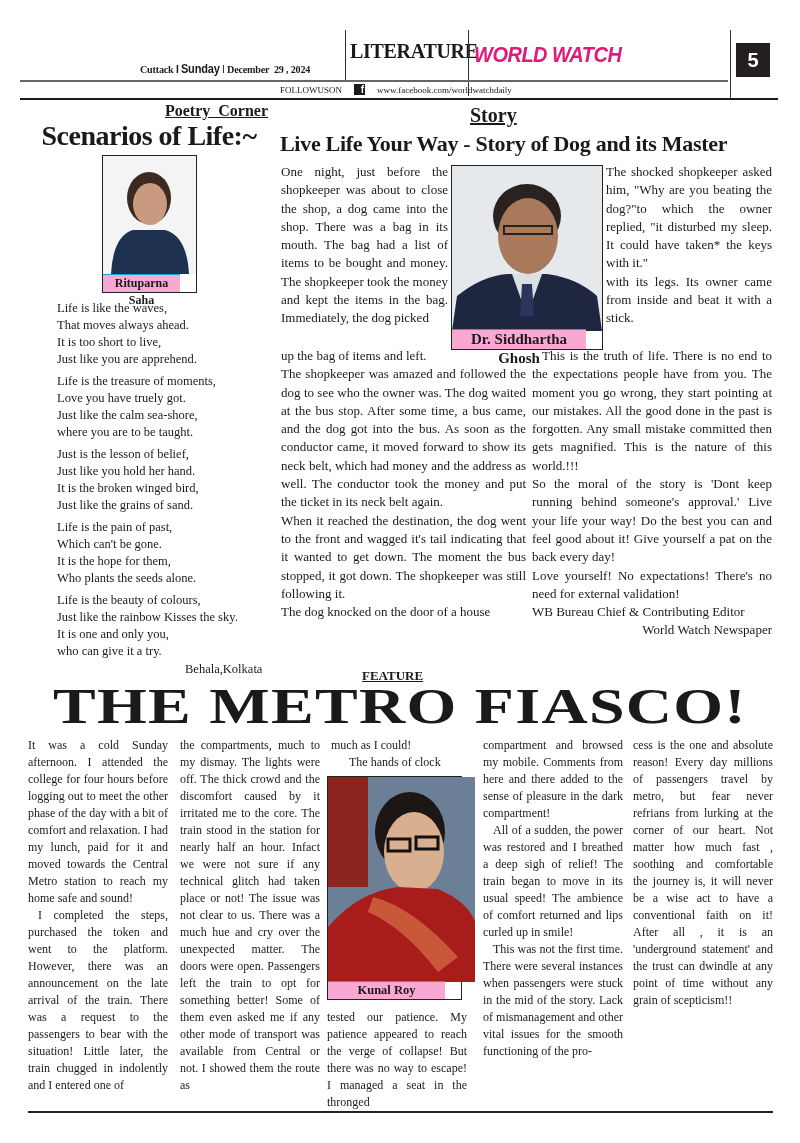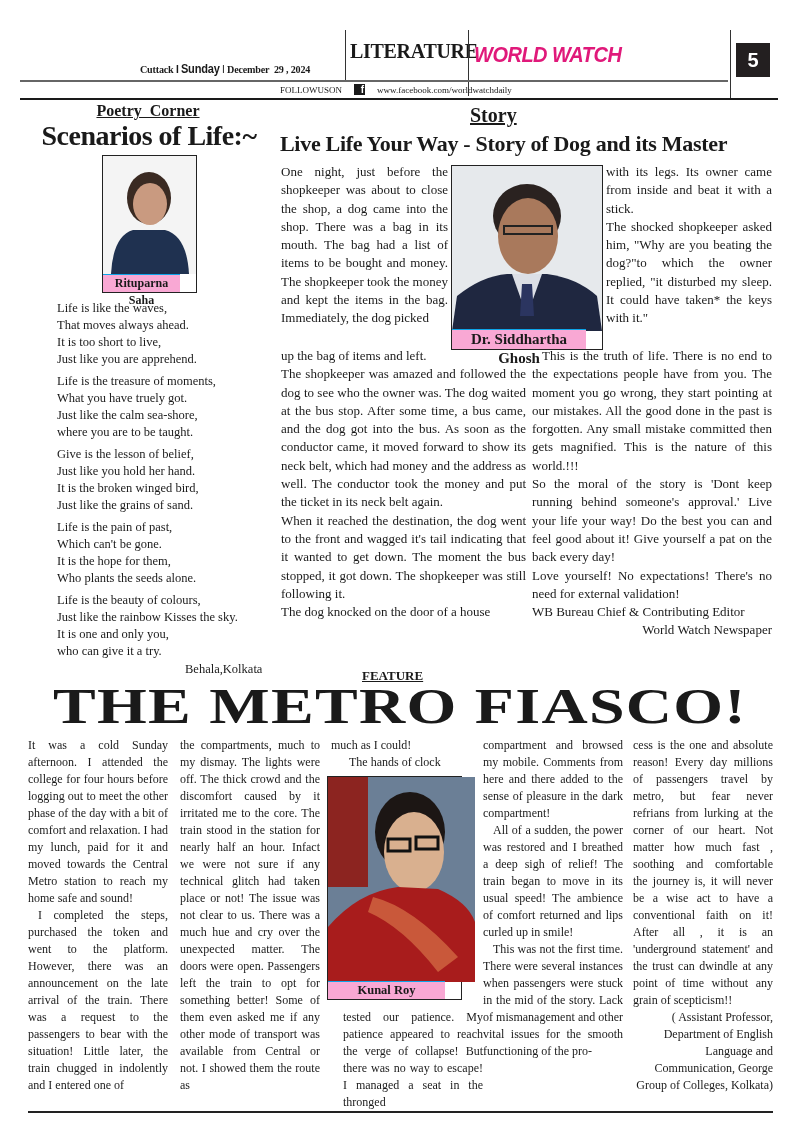--- a/index.html
+++ b/index.html
@@ -14,21 +14,21 @@
   .hdr-section { left: 350px; top: 40px; font-size: 20px; font-weight: bold; letter-spacing: -0.3px; }
   .hdr-logo { left: 474px; top: 43px; font-family: "Liberation Sans", sans-serif; font-weight: bold; font-style: italic; color: #e0197a; font-size: 20px; letter-spacing: -0.5px; transform: scaleY(1.1); }
   .hdr-rule { left: 20px; top: 80px; width: 456px; height: 2px; background: #666; }
   .hdr-rule2 { left: 476px; top: 80px; width: 252px; height: 2px; background: #666; }
   .hdr-follow { left: 280px; top: 84px; font-size: 9px; display: flex; align-items: center; gap: 12px; white-space: nowrap; }
   .fb-icon { display: inline-block; width: 11px; height: 11px; background: #1a1a1a; color: #fff; font-family: "Liberation Sans", sans-serif; font-weight: bold; font-size: 10px; line-height: 12px; text-align: right; padding-right: 1px; }
   .hdr-rule3 { left: 20px; top: 98px; width: 758px; height: 2px; background: #1a1a1a; }
   .page-num { left: 736px; top: 43px; width: 34px; height: 34px; background: #231f20; color: #fff; font-family: "Liberation Sans", sans-serif; font-weight: bold; font-size: 20px; text-align: center; line-height: 34px; }
 
   
-  .poetry-kicker { left: 28px; top: 102px; width: 240px; text-align: center; font-size: 16px; font-weight: bold; text-decoration: underline; }
+  .poetry-kicker { left: 28px; top: 102px; width: 240px; text-align: right; font-size: 16px; font-weight: bold; text-decoration: underline; }
   .poetry-title { left: 24px; top: 120px; width: 250px; text-align: center; font-size: 28px; font-weight: bold; letter-spacing: -0.5px; white-space: nowrap; }
   .photo-frame { border: 1px solid #222; background: #fff; }
   .photo-cap { position: absolute; left: 0; right: 16px; bottom: 0; background: #f9a8d4; border-top: 1px solid #0ea5e9; text-align: center; font-weight: bold; font-size: 12px; }
   .poem { left: 57px; top: 300px; font-size: 12.5px; line-height: 17px; }
   .stanza { margin-bottom: 5px; }
   .poem-place { left: 185px; top: 662px; font-size: 12.5px; }
 
   
   .story-kicker { left: 470px; top: 104px; font-size: 20px; font-weight: bold; text-decoration: underline; }
   .story-title { left: 280px; top: 131px; width: 495px; font-size: 22px; font-weight: bold; white-space: nowrap; letter-spacing: -0.3px; }
@@ -81,26 +81,26 @@
 </div>
 <div class="abs poem">
   <div class="stanza">
     <div>Life is like the waves,</div>
     <div>That moves always ahead.</div>
     <div>It is too short to live,</div>
     <div>Just like you are apprehend.</div>
   </div>
   <div class="stanza">
     <div>Life is the treasure of moments,</div>
-    <div>What you have truely got.</div>
+    <div>Love you have truely got.</div>
     <div>Just like the calm sea-shore,</div>
     <div>where you are to be taught.</div>
   </div>
   <div class="stanza">
-    <div>Give is the lesson of belief,</div>
+    <div>Just is the lesson of belief,</div>
     <div>Just like you hold her hand.</div>
     <div>It is the broken winged bird,</div>
     <div>Just like the grains of sand.</div>
   </div>
   <div class="stanza">
     <div>Life is the pain of past,</div>
     <div>Which can't be gone.</div>
     <div>It is the hope for them,</div>
     <div>Who plants the seeds alone.</div>
   </div>
@@ -125,22 +125,22 @@
     <ellipse cx="76" cy="70" rx="30" ry="38" fill="#a9795c"></ellipse>
     <rect x="52" y="60" width="48" height="8" fill="none" stroke="#222" stroke-width="2"></rect>
     <path d="M0 165 L5 130 Q30 110 55 108 L95 108 Q125 112 145 130 L150 165 Z" fill="#1f2740"></path>
     <path d="M60 108 L75 150 L90 108 Z" fill="#dcdfe6"></path>
     <path d="M70 118 L80 118 L82 150 L68 150 Z" fill="#2b3560"></path>
   </svg>
   <div class="photo-cap" style="height:20px;line-height:19px;font-size:15px;">Dr. Siddhartha Ghosh</div>
 </div>
 
 <div class="abs story-text" style="left:606px;top:163px;width:166px;">
+  <div>The shocked shopkeeper asked him, "Why are you beating the dog?"to which the owner replied, "it disturbed my sleep. It could have taken* the keys with it."</div>
   <div>with its legs. Its owner came from inside and beat it with a stick.</div>
-  <div>The shocked shopkeeper asked him, "Why are you beating the dog?"to which the owner replied, "it disturbed my sleep. It could have taken* the keys with it."</div>
 </div>
 
 <div class="abs story-text" style="left:281px;top:347px;width:245px;">
   <div>up the bag of items and left.</div>
   <div>The shopkeeper was amazed and followed the dog to see who the owner was. The dog waited at the bus stop. After some time, a bus came, and the dog got into the bus. As soon as the conductor came, it moved forward to show its neck belt, which had money and the address as well. The conductor took the money and put the ticket in its neck belt again.</div>
   <div>When it reached the destination, the dog went to the front and wagged it's tail indicating that it wanted to get down. The moment the bus stopped, it got down. The shopkeeper was still following it.</div>
   <div>The dog knocked on the door of a house</div>
 </div>
 
 <div class="abs story-text" style="left:532px;top:347px;width:240px;">
@@ -175,28 +175,27 @@
     <ellipse cx="82" cy="55" rx="35" ry="40" fill="#1c1614"></ellipse>
     <ellipse cx="86" cy="75" rx="30" ry="40" fill="#d9b08f"></ellipse>
     <rect x="60" y="62" width="22" height="12" fill="none" stroke="#111" stroke-width="3"></rect>
     <rect x="88" y="60" width="22" height="12" fill="none" stroke="#111" stroke-width="3"></rect>
     <path d="M0 205 L0 150 Q30 115 70 110 L110 112 Q140 125 147 145 L147 205 Z" fill="#a81c1c"></path>
     <path d="M45 120 Q85 130 130 180 L110 195 Q75 150 40 135 Z" fill="#c9583a"></path>
   </svg>
   <div class="photo-cap" style="height:18px;line-height:17px;font-size:12.5px;">Kunal Roy</div>
 </div>
 
-<div class="abs fcol" style="left:343px;top:1009px;width:140px;">
+<div class="abs fcol" style="left:327px;top:1009px;width:140px;">
   <p>tested our patience. My patience appeared to reach the verge of collapse! But there was no way to escape! I managed a seat in the thronged</p>
 </div>
 
 <div class="abs fcol" style="left:483px;width:140px;">
   <p>compartment and browsed my mobile. Comments from here and there added to the sense of pleasure in the dark compartment!</p>
   <p class="indent">All of a sudden, the power was restored and I breathed a deep sigh of relief! The train began to move in its usual speed! The ambience of comfort returned and lips curled up in smile!</p>
   <p class="indent">This was not the first time. There were several instances when passengers were stuck in the mid of the story. Lack of mismanagement and other vital issues for the smooth functioning of the pro-</p>
 </div>
 
 <div class="abs fcol" style="left:633px;width:140px;">
   <p>cess is the one and absolute reason! Every day millions of passengers travel by metro, but fear never refrians from lurking at the corner of our heart. Not matter how much fast , soothing and comfortable the journey is, it will never be a wise act to have a conventional faith on it! After all , it is an 'underground statement'  and the trust can dwindle at any point of time without any grain of scepticism!!</p>
-  <p style="text-align:right;">( Assistant Professor, Department of English Language and Communication, George Group of Colleges, Kolkata)</p>
 </div>
 
 <div class="abs bottom-rule"></div>
 
 </body></html>

